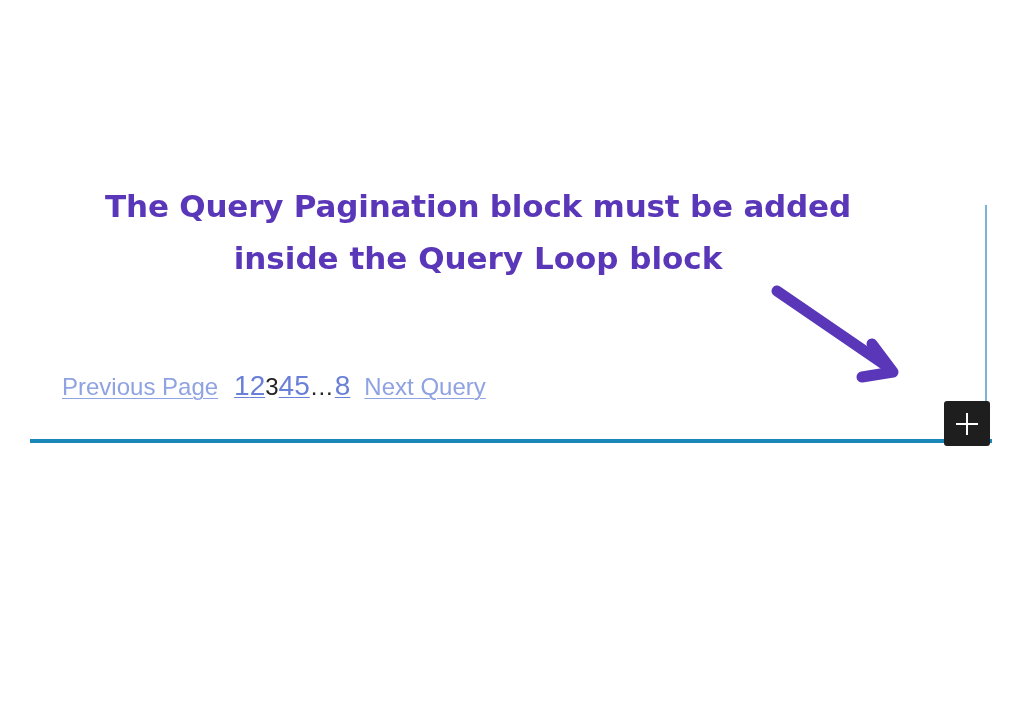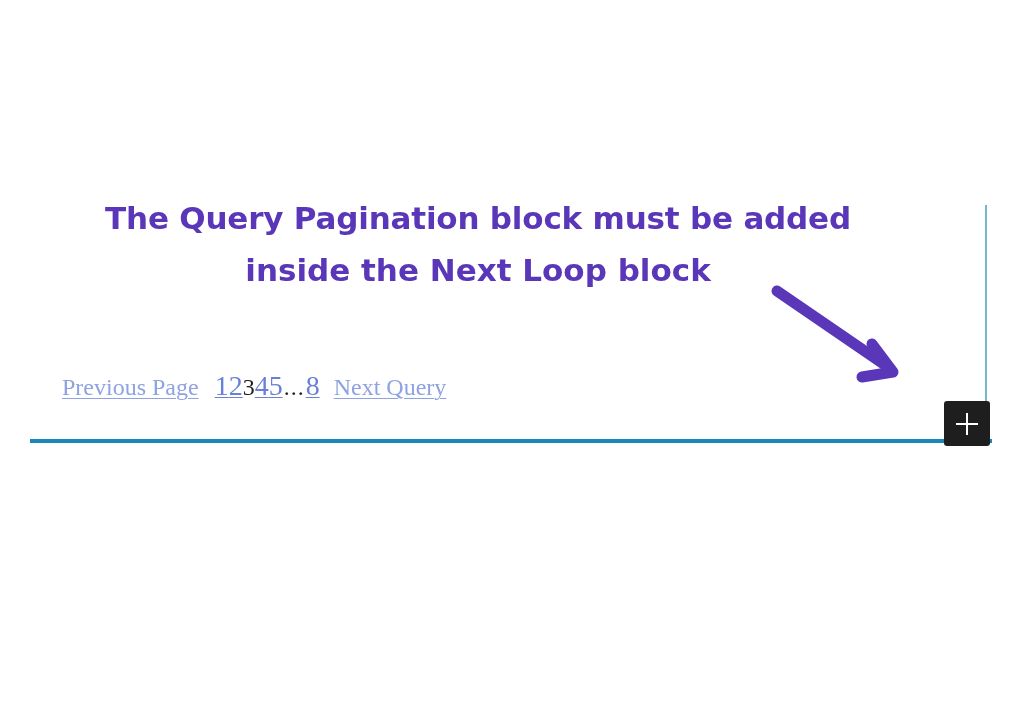--- a/index.html
+++ b/index.html
@@ -15,41 +15,41 @@
     width: 1024px;
     height: 726px;
     background: #ffffff;
     overflow: hidden;
   }
 
   
   .headline {
     position: absolute;
     left: 60px;
-    top: 192px;
+    top: 180px;
     width: 836px;
     text-align: center;
     color: #5a37b8;
     font-family: "DejaVu Sans", sans-serif;
     font-weight: bold;
     font-size: 31px;
     line-height: 52px;
     letter-spacing: -0.2px;
   }
   .headline .line { display: block; white-space: nowrap; }
   .headline .line-2 { letter-spacing: 0px; }
 
   
   .pagination {
     position: absolute;
     left: 62px;
     top: 370px;
     display: flex;
     align-items: baseline;
-    font-family: Liberation Serif, serif;
+    font-family: Liberation Sans, sans-serif;
     white-space: nowrap;
   }
   .page-word {
     font-size: 24px;
     color: #8fa2e2;
     text-decoration: underline;
     text-underline-offset: 3px;
     text-decoration-thickness: 1px;
     cursor: pointer;
   }
@@ -132,21 +132,21 @@
     pointer-events: none;
   }
 </style>
 </head>
 <body>
 
 <div id="stage">
 
   <div class="headline">
     <span class="line line-1">The Query Pagination block must be added</span>
-    <span class="line line-2">inside the Next Loop block</span>
+    <span class="line line-2">inside the Query Loop block</span>
   </div>
 
   <div class="pagination">
     <span class="page-word">Previous Page</span>
 
     <span class="page-numbers">
       <span class="page-num">1</span>
       <span class="page-num">2</span>
       <span class="page-num current">3</span>
       <span class="page-num">4</span>

